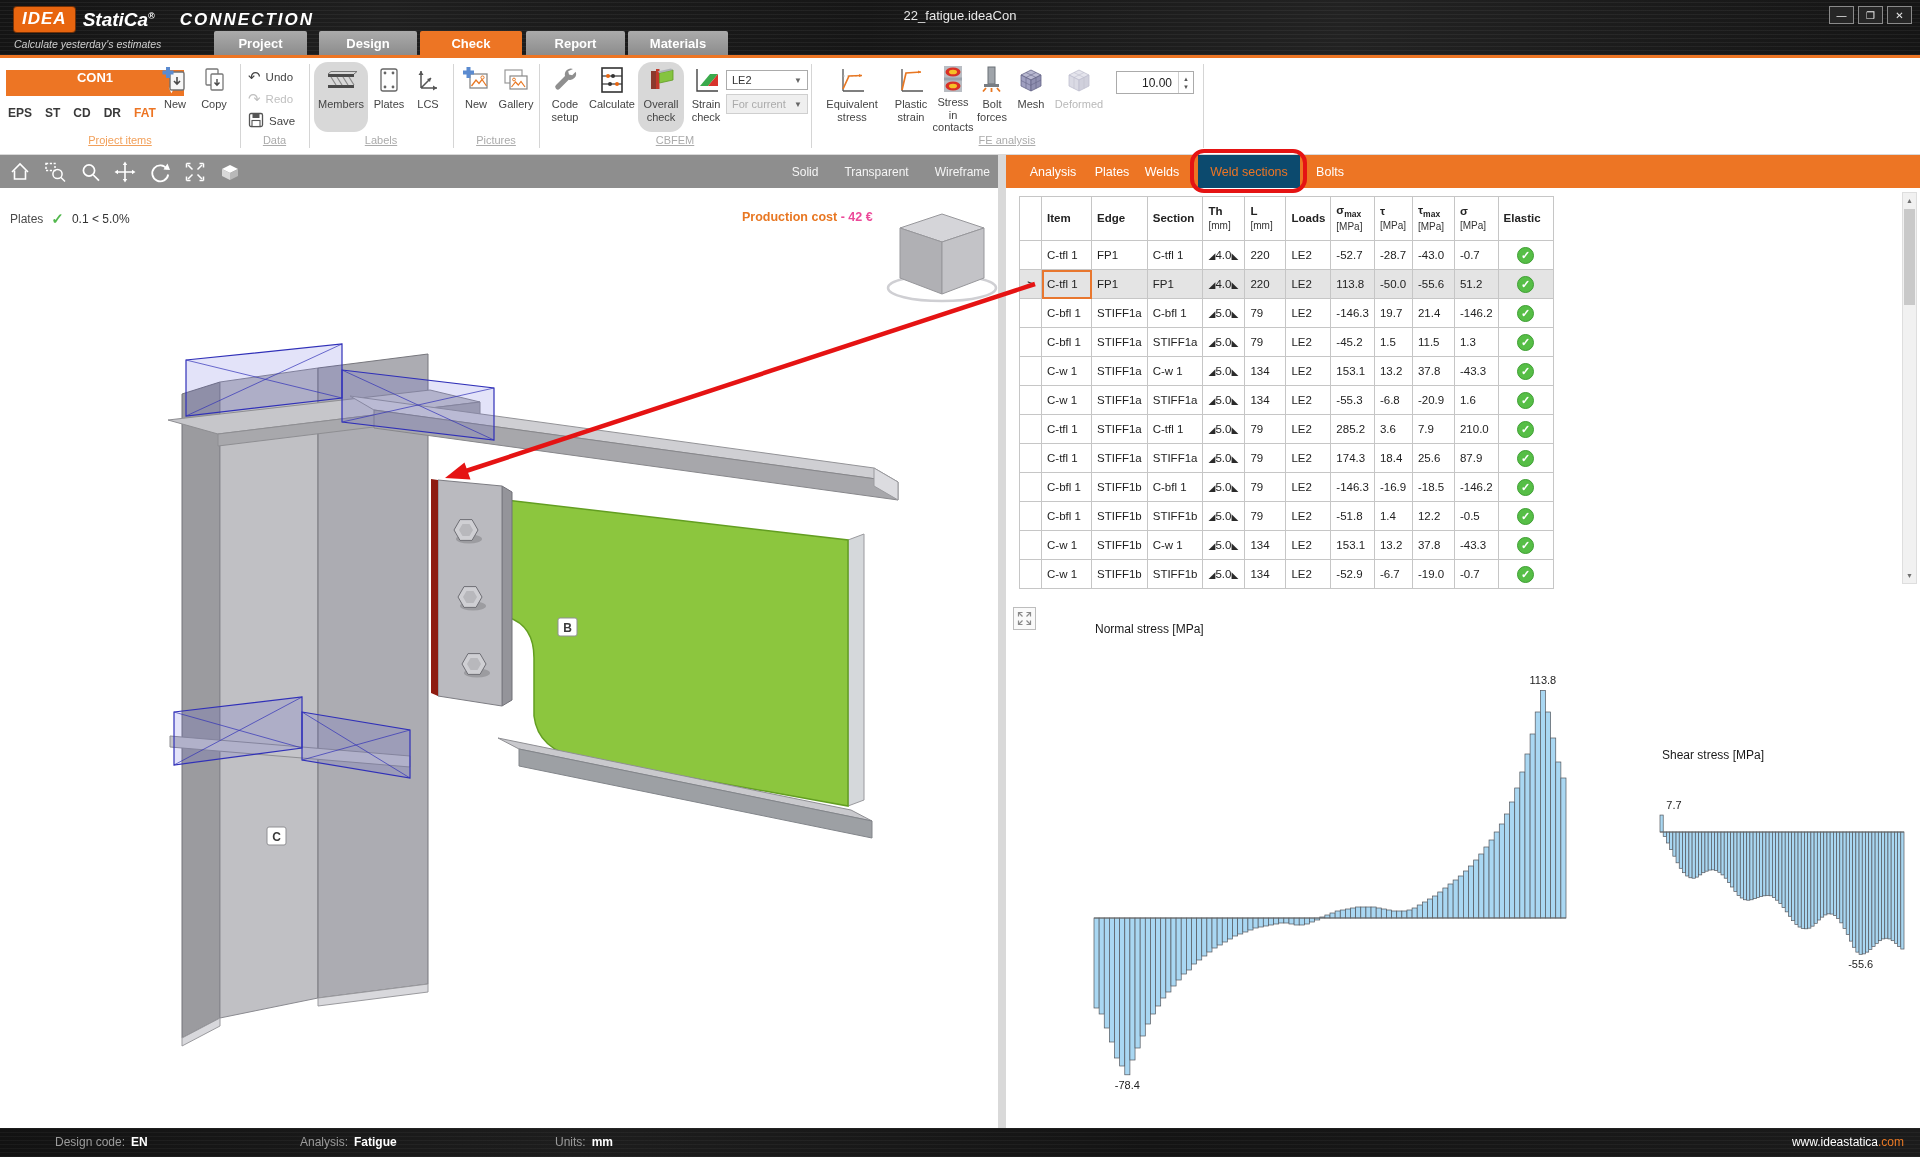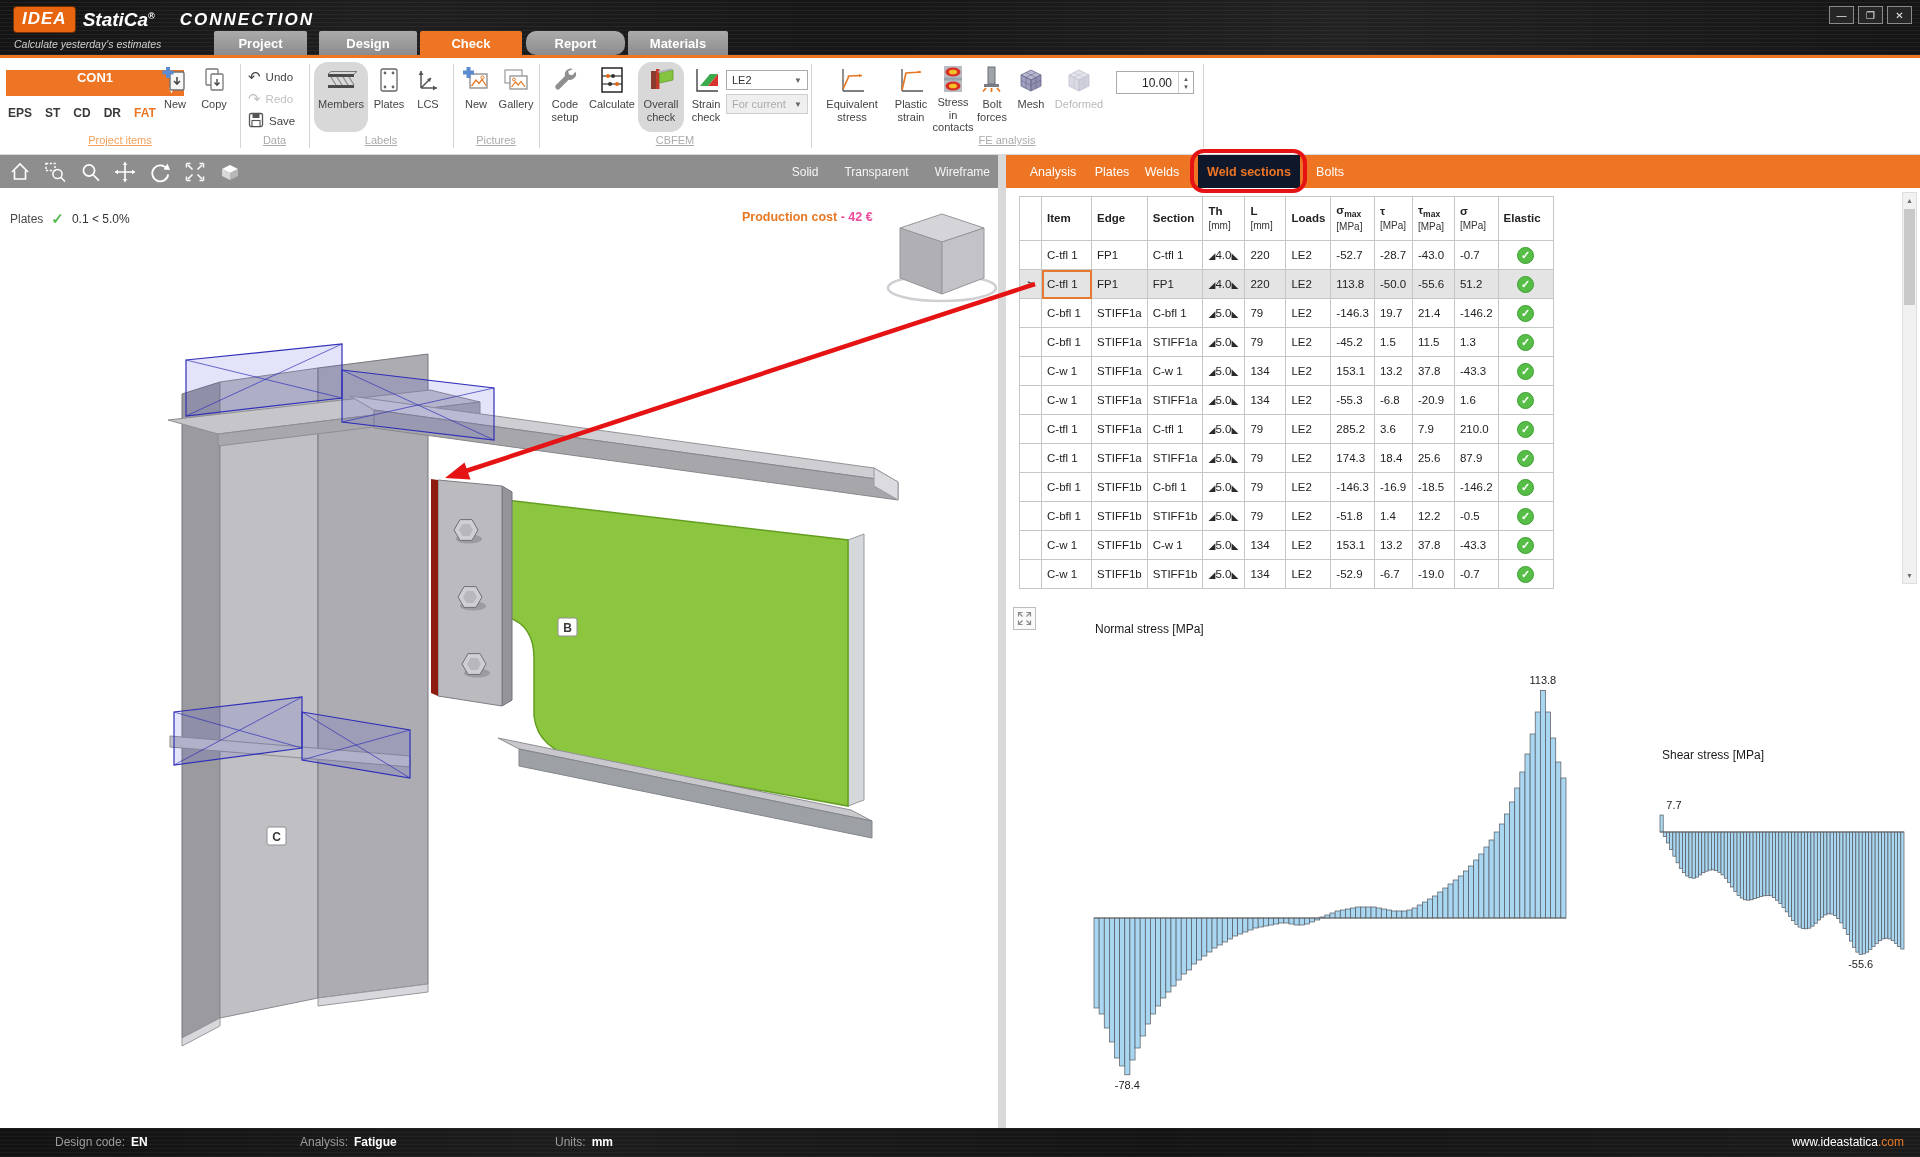--- a/index.html
+++ b/index.html
@@ -60,21 +60,21 @@
     align-items:center; justify-content:center; font-size:6px; color:#555; gap:2px; }
 
   
   .vtoolbar { position:absolute; left:0; top:155px; width:1006px; height:33px; background:#8E8E8E; display:flex; align-items:center; }
   .vt-ic { width:30px; height:26px; display:flex; align-items:center; justify-content:center; margin-left:5px; }
   .vt-modes { position:absolute; right:16px; top:0; height:33px; display:flex; gap:26px; align-items:center;
     color:#f5f5f5; font-size:12px; }
   .tabbar { position:absolute; left:1006px; top:155px; width:914px; height:33px; background:#ED7524; }
   .ptab { position:absolute; top:0; height:33px; display:flex; align-items:center; justify-content:center;
     color:#fff; font-size:12.5px; }
-  .ptab.pill { background:#0f172a; color:#ED7524; font-weight:bold; }
+  .ptab.pill { background:#0c4a6e; color:#ED7524; font-weight:normal; }
   .redring { position:absolute; left:184px; top:-6px; width:117px; height:44px; border:4px solid #E51313;
     border-radius:14px; pointer-events:none; z-index:20; }
 
   
   .viewport { position:absolute; left:0; top:188px; width:1006px; height:940px; background:#fff; overflow:hidden; }
   .plates-check { position:absolute; left:10px; top:22px; display:flex; align-items:center; gap:8px; font-size:12px; color:#4a4a4a; }
   .plates-check .ok { color:#52B84D; font-weight:bold; font-size:15px; }
   .plates-check .val { color:#333; }
   .prodcost { position:absolute; left:742px; top:22px; font-size:12.5px; font-weight:bold; }
   .prodcost .lbl { color:#E87722; }
@@ -123,29 +123,30 @@
 </head>
 <body>
 
 <div class="titlebar">
   <div class="logo-row">
     <span class="logo-box">IDEA</span>
     <span class="brand-name"><span>StatiCa</span><sup>®</sup></span>
     <span class="brand-product">CONNECTION</span>
   </div>
   <div class="tagline">Calculate yesterday's estimates</div>
+  <div class="win-title">22_fatigue.ideaCon</div>
   <div class="win-controls">
     <div class="win-btn">—</div>
     <div class="win-btn">❐</div>
     <div class="win-btn">✕</div>
   </div>
   <div class="rtab" style="left:214px;width:93px;">Project</div>
   <div class="rtab" style="left:319px;width:98px;">Design</div>
   <div class="rtab active" style="left:420px;width:102px;">Check</div>
-  <div class="rtab" style="left:526px;width:99px;border-radius:10px;">Report</div>
+  <div class="rtab" style="left:526px;width:99px;">Report</div>
   <div class="rtab" style="left:628px;width:100px;">Materials</div>
 </div>
 <div class="accentline"></div>
 
 <div class="ribbon">
 
   <div class="con-select">
     <span>CON1</span>
     <span class="arr">▼</span>
   </div>

